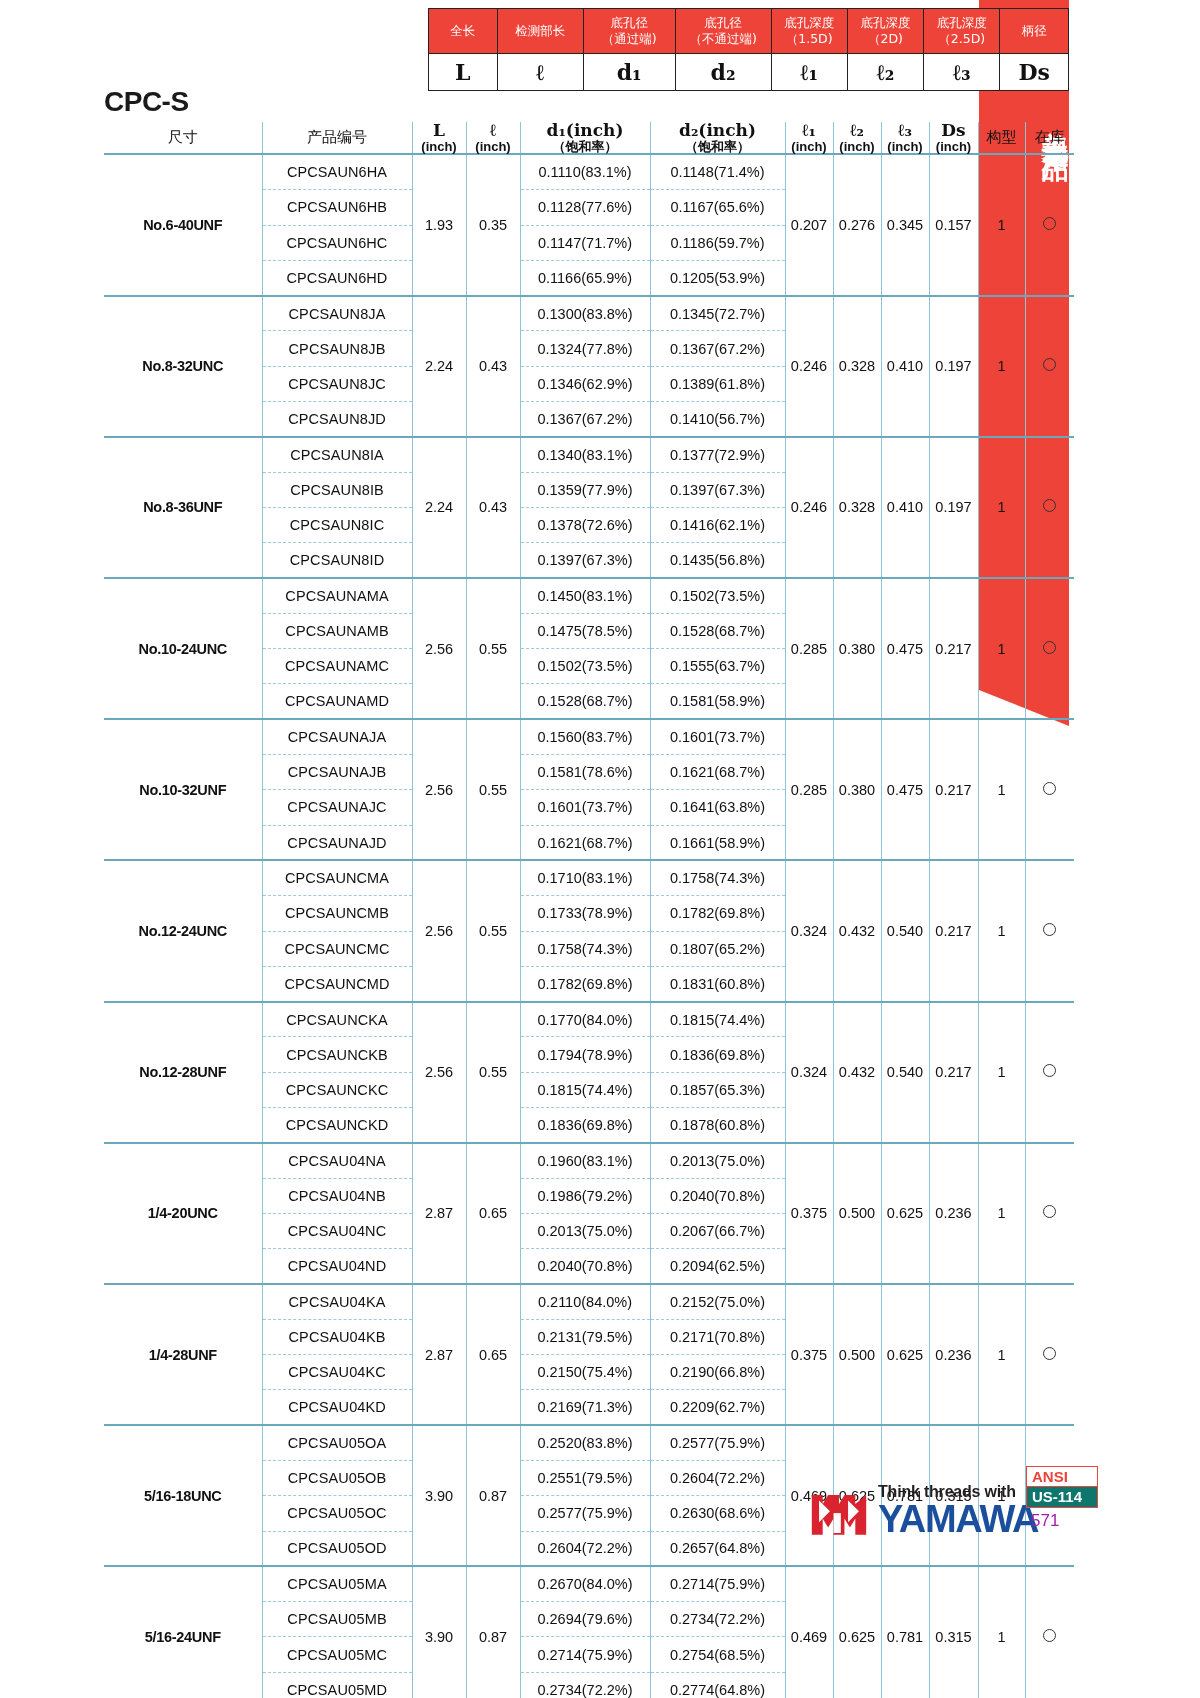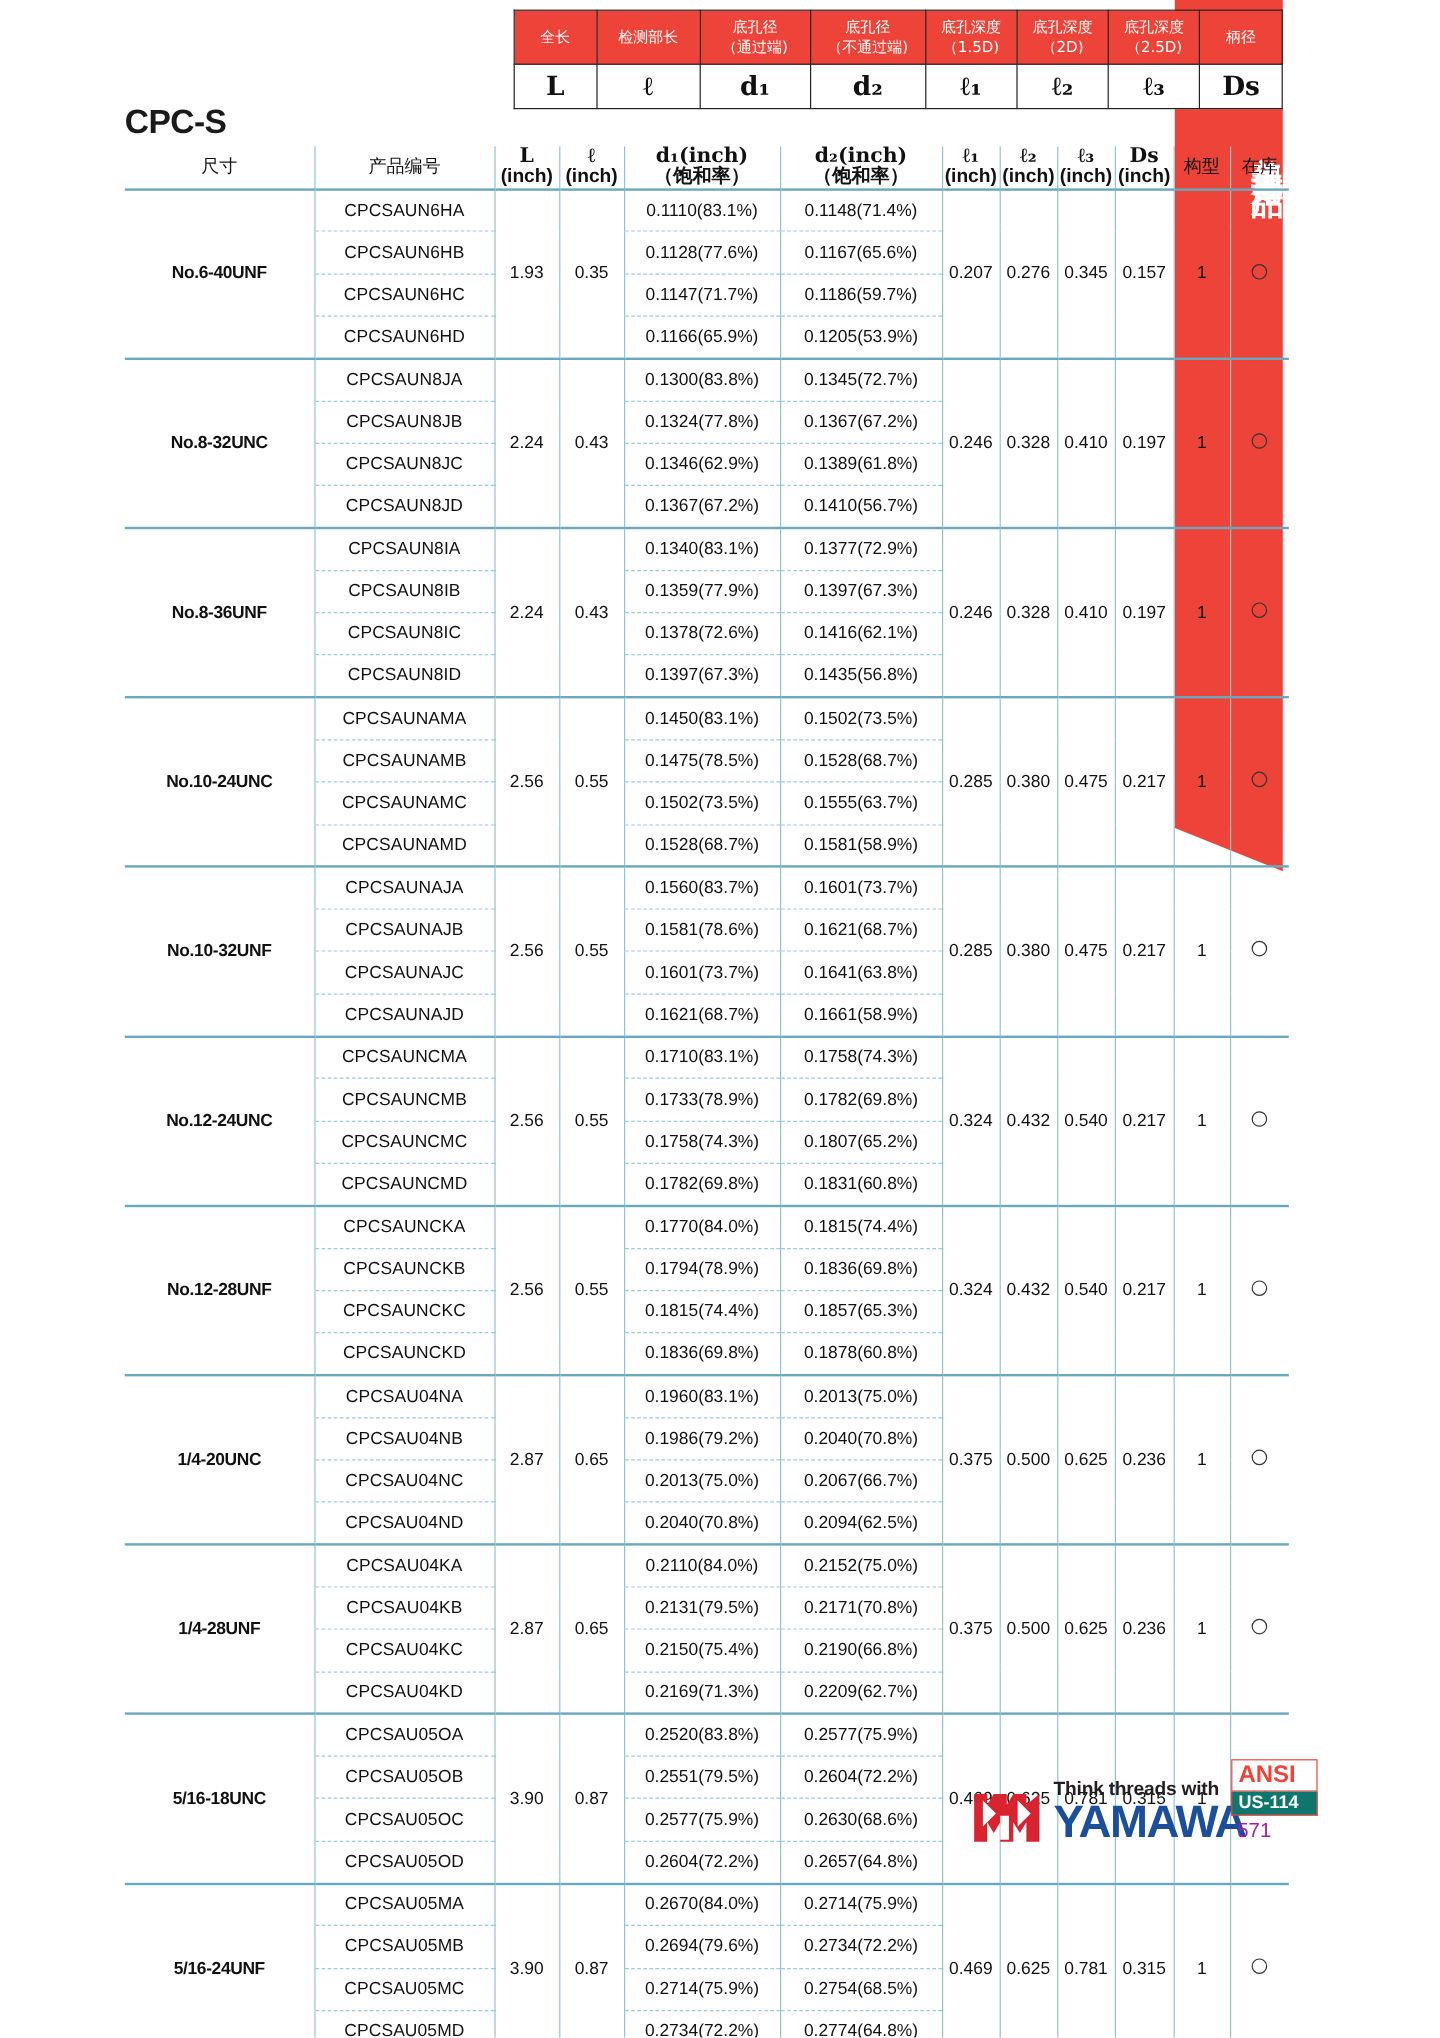--- a/index.html
+++ b/index.html
@@ -121,21 +121,21 @@
   .vsep { border-left: 1px solid #8fc3d8; }
 
   thead th {
     font-weight: bold;
     padding: 4px 2px 7px;
     line-height: 1.05;
     font-family: "DejaVu Sans", sans-serif;
   }
   thead th .unit {
     display: block;
-    font-size: 16px;
+    font-size: 13px;
     font-weight: bold;
     font-family: "Liberation Sans", sans-serif;
   }
   thead th .sym {
     font-family: "DejaVu Serif", serif;
     font-size: 17px;
   }
   thead th .cn { font-size: 15px; font-weight: normal; font-family: "DejaVu Sans", sans-serif;}
   .thead-row { border-bottom: 2px solid #6aa8bd; }
 
@@ -180,21 +180,21 @@
   .badge-block {
     position: absolute;
     left: 1026px; top: 1466px;
     width: 72px;
     text-align: left;
   }
   .badge-ansi {
     border: 1.6px solid #ee4338;
     color: #ee4338;
     background: #ffffff;
-    font-size: 20px;
+    font-size: 15px;
     font-weight: bold;
     padding: 1px 5px;
     line-height: 1.15;
   }
   .badge-us {
     border: 1.6px solid #ee4338;
     border-top: none;
     background: #0f766e;
     color: #ffffff;
     font-size: 15px;

